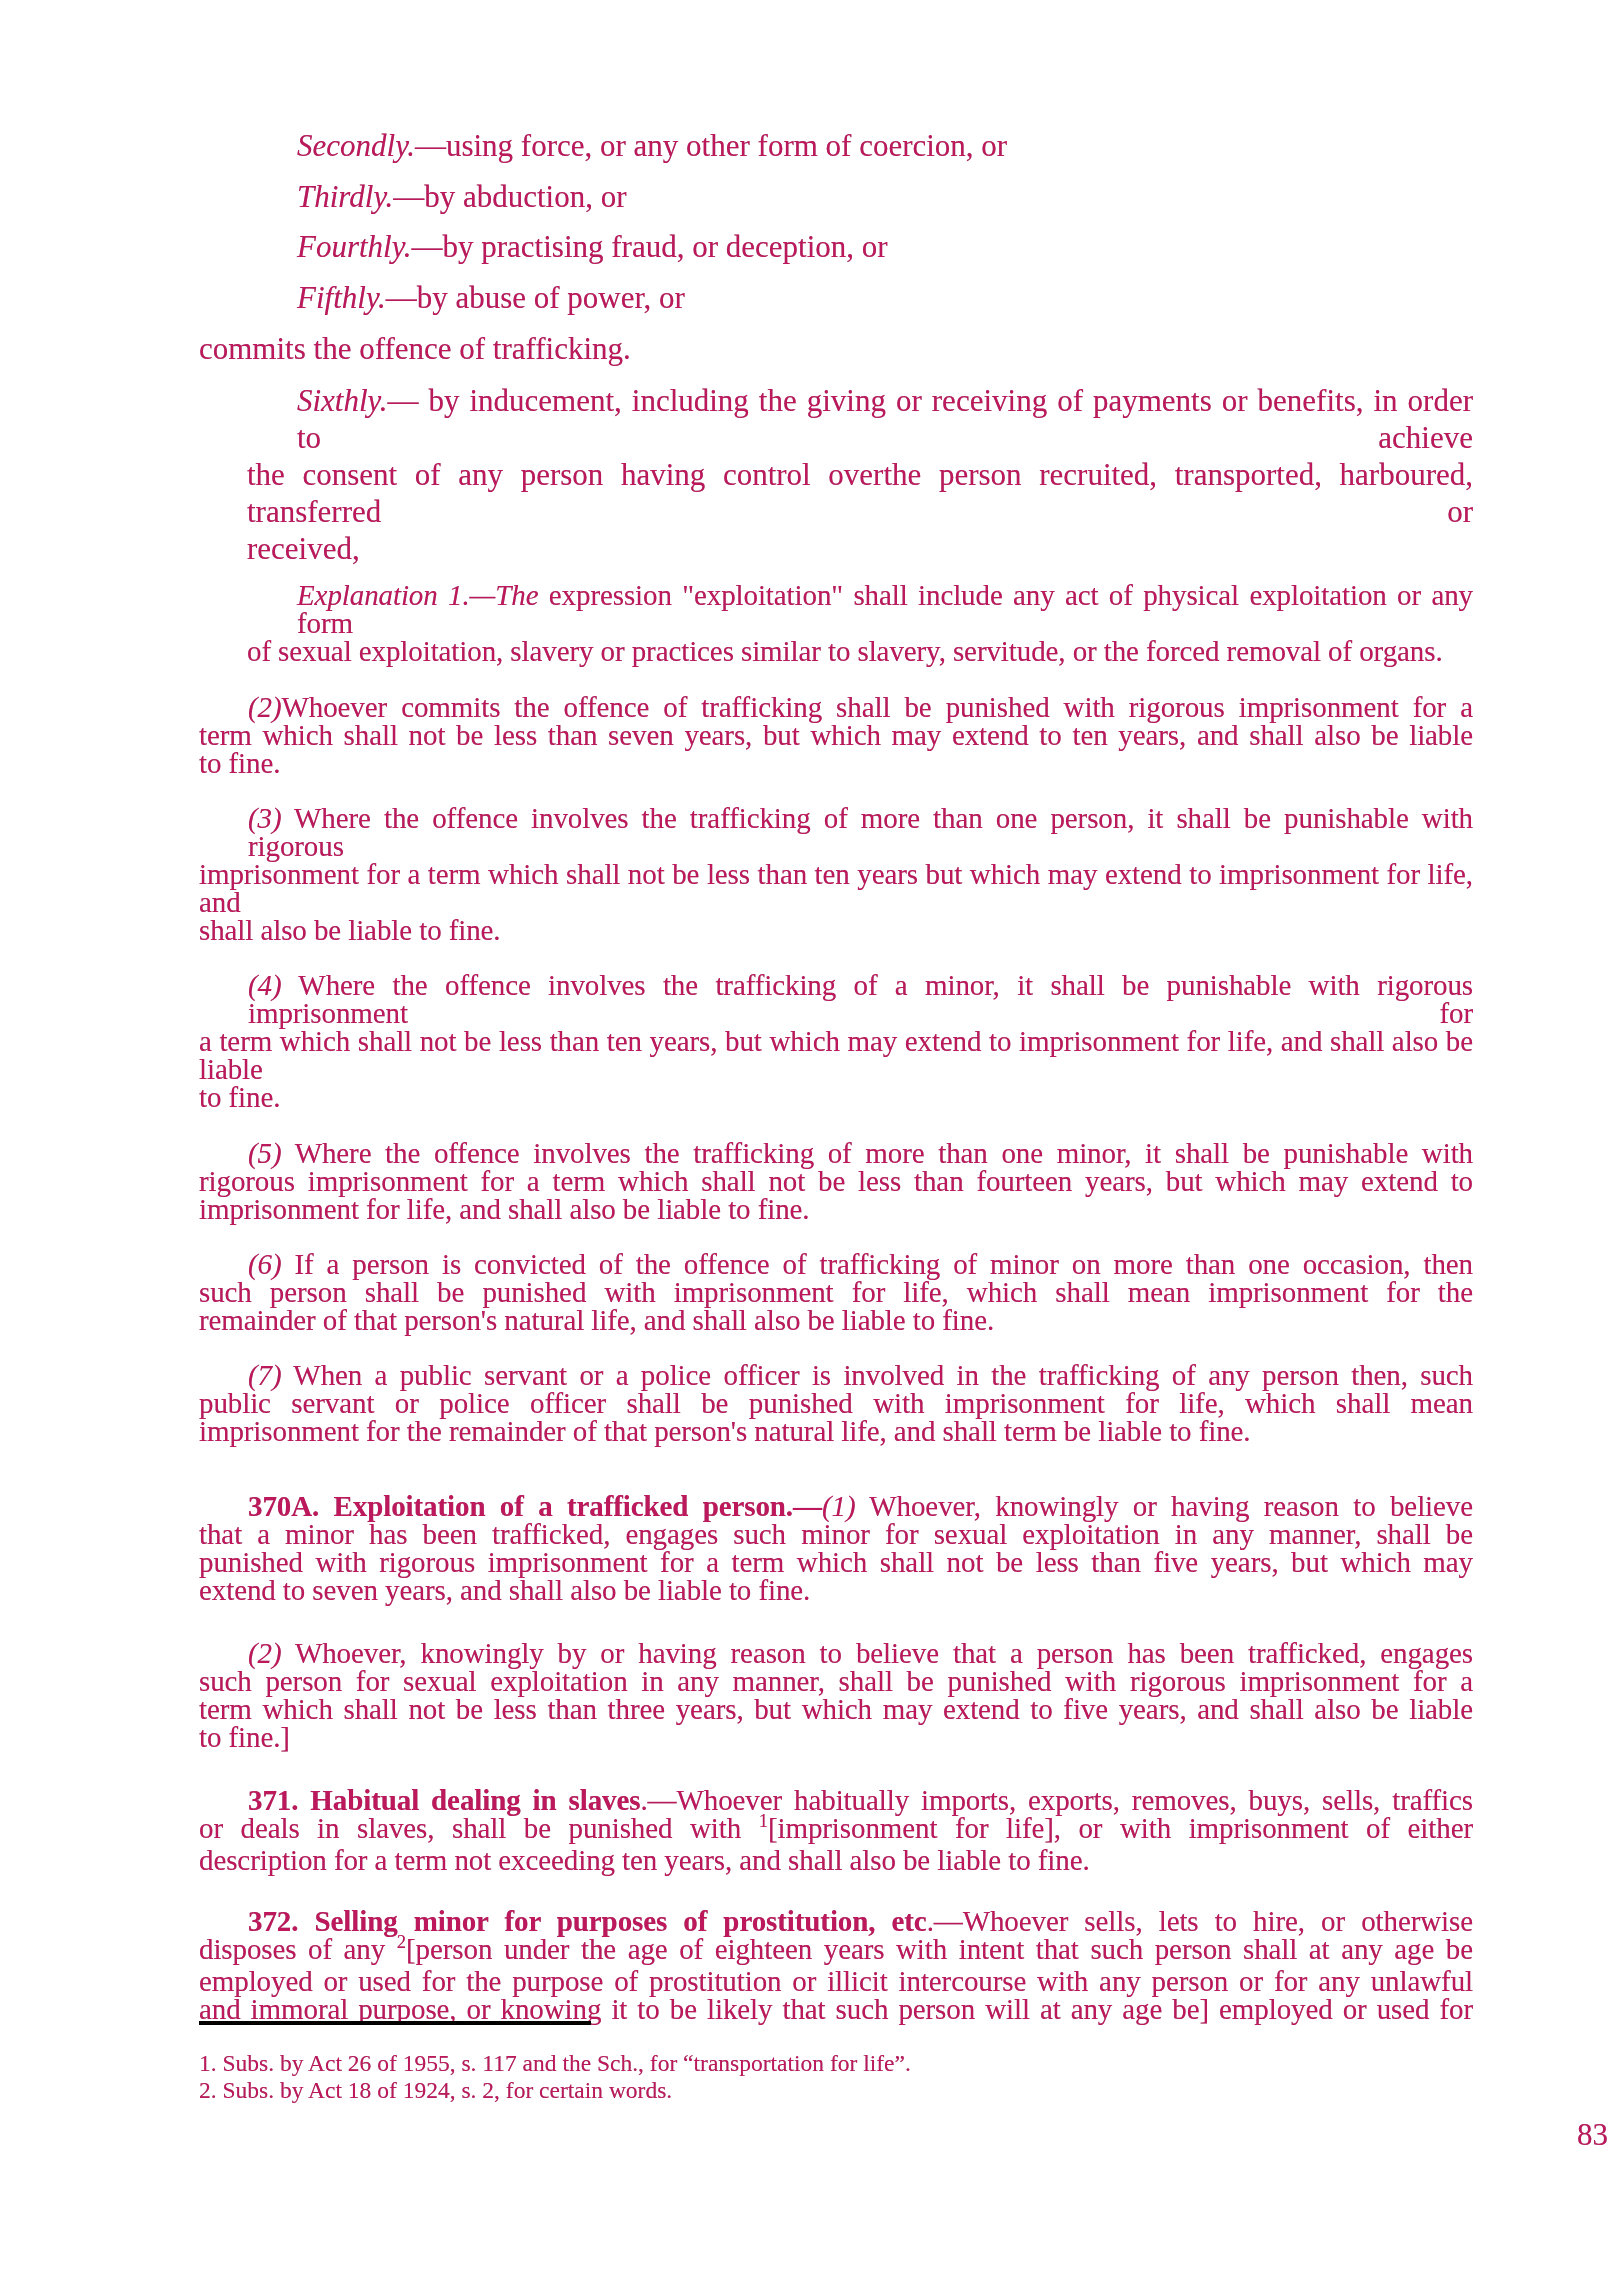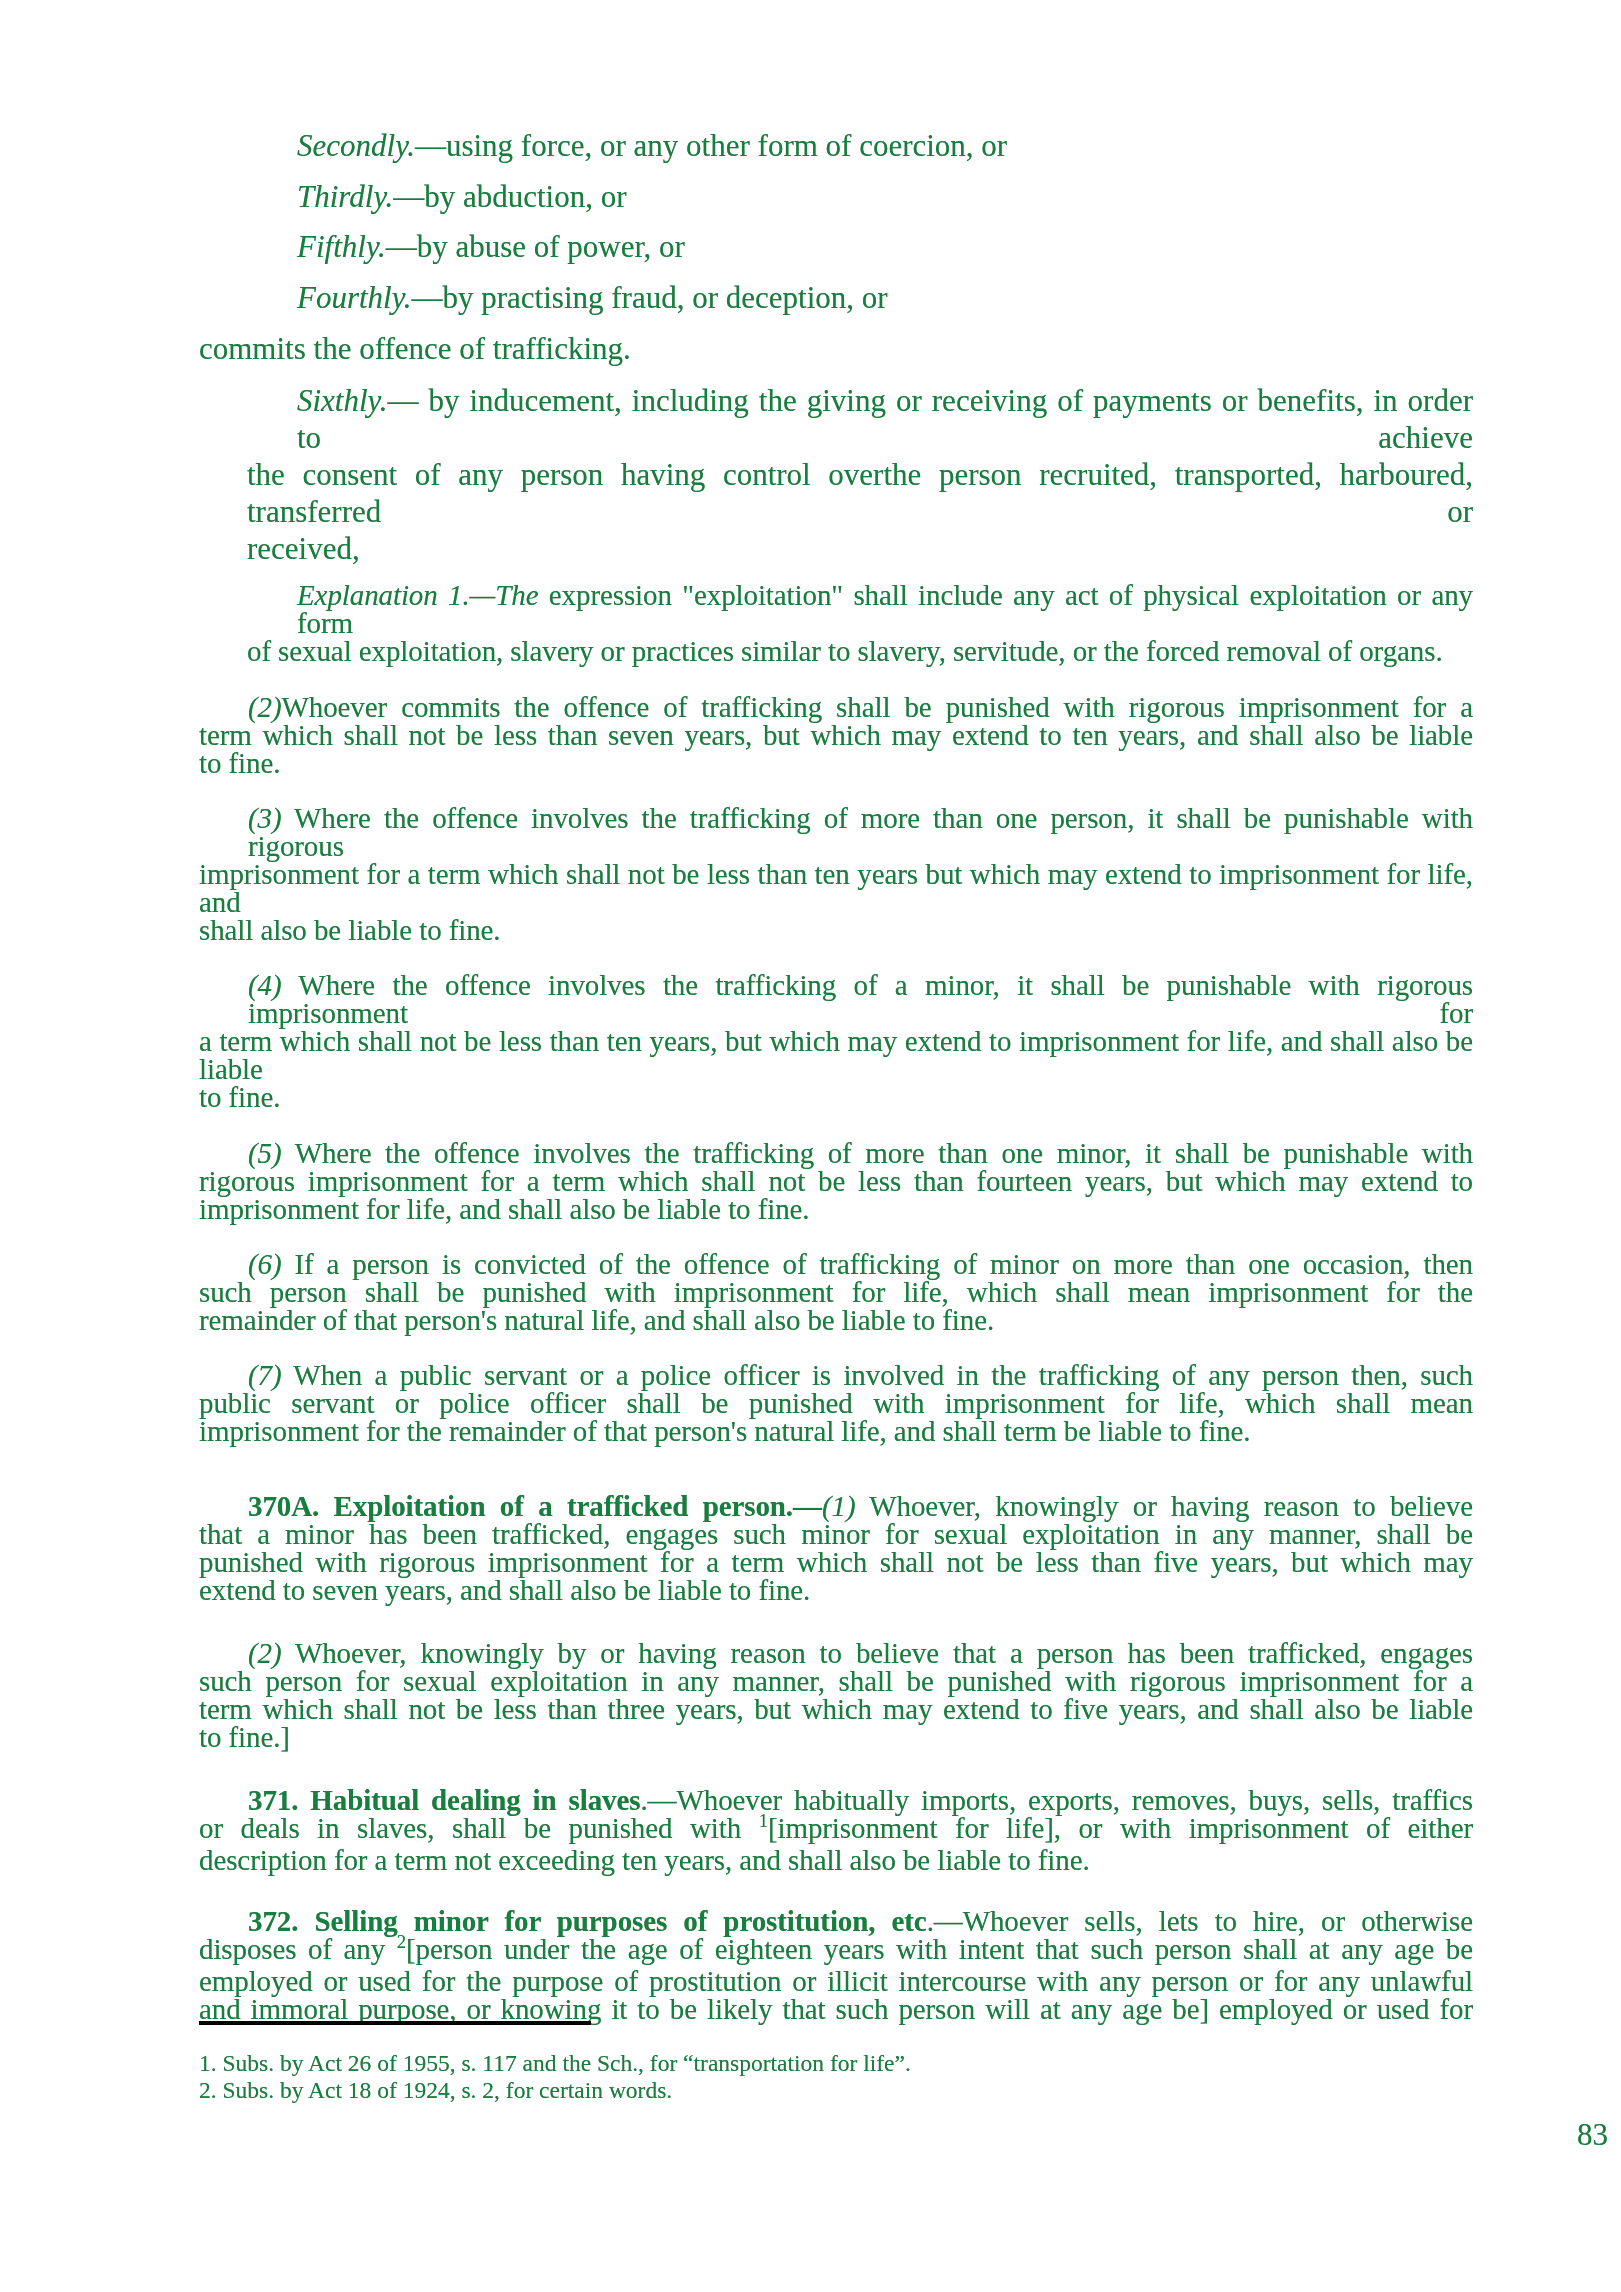--- a/index.html
+++ b/index.html
@@ -2,21 +2,21 @@
 <html><head>
 <meta charset="utf-8">
 <style>
   html, body { margin: 0; padding: 0; background: #ffffff; }
   .page {
     position: relative;
     width: 1621px;
     height: 2293px;
     background: #ffffff;
     font-family: "Liberation Serif", "DejaVu Serif", serif;
-    color: #15803d;
+    color: #be185d;
     overflow: hidden;
   }
   .content {
     position: absolute;
     left: 199px;
     top: 127px;
     width: 1274px;
   }
   .para { margin: 0 0 27.4px 0; }
   .ln {
@@ -96,25 +96,25 @@
 <body>
 
 <div class="page" data-name="document-page">
   <div class="content" id="content" data-name="document-body">
       <div class="para lead" data-name="para-secondly">
         <div class="ln first end" data-name="text-line"><span class="s-i" data-name="text-segment">Secondly.</span><span class="s-r" data-name="text-segment">—using force, or any other form of coercion, or</span></div>
       </div>
       <div class="para lead" data-name="para-thirdly">
         <div class="ln first end" data-name="text-line"><span class="s-i" data-name="text-segment">Thirdly.</span><span class="s-r" data-name="text-segment">—by abduction, or</span></div>
       </div>
+      <div class="para lead" data-name="para-fourthly">
+        <div class="ln first end" data-name="text-line"><span class="s-i" data-name="text-segment">Fourthly.</span><span class="s-r" data-name="text-segment">—by practising fraud, or deception, or</span></div>
+      </div>
       <div class="para lead" data-name="para-fifthly">
         <div class="ln first end" data-name="text-line"><span class="s-i" data-name="text-segment">Fifthly.</span><span class="s-r" data-name="text-segment">—by abuse of power, or</span></div>
-      </div>
-      <div class="para lead" data-name="para-fourthly">
-        <div class="ln first end" data-name="text-line"><span class="s-i" data-name="text-segment">Fourthly.</span><span class="s-r" data-name="text-segment">—by practising fraud, or deception, or</span></div>
       </div>
       <div class="para flush" data-name="para-commits">
         <div class="ln first end" data-name="text-line"><span class="s-r" data-name="text-segment">commits the offence of trafficking.</span></div>
       </div>
       <div class="para sixthly" data-name="para-sixthly">
         <div class="ln first" data-name="text-line"><span class="s-i" data-name="text-segment">Sixthly.</span><span class="s-r" data-name="text-segment">— by inducement, including the giving or receiving of payments or benefits, in order to achieve</span></div>
         <div class="ln cont" data-name="text-line"><span class="s-r" data-name="text-segment">the consent of any person having control overthe person recruited, transported, harboured, transferred or</span></div>
         <div class="ln cont end" data-name="text-line"><span class="s-r" data-name="text-segment">received,</span></div>
       </div>
       <div class="para expl" data-name="explanation-1">

